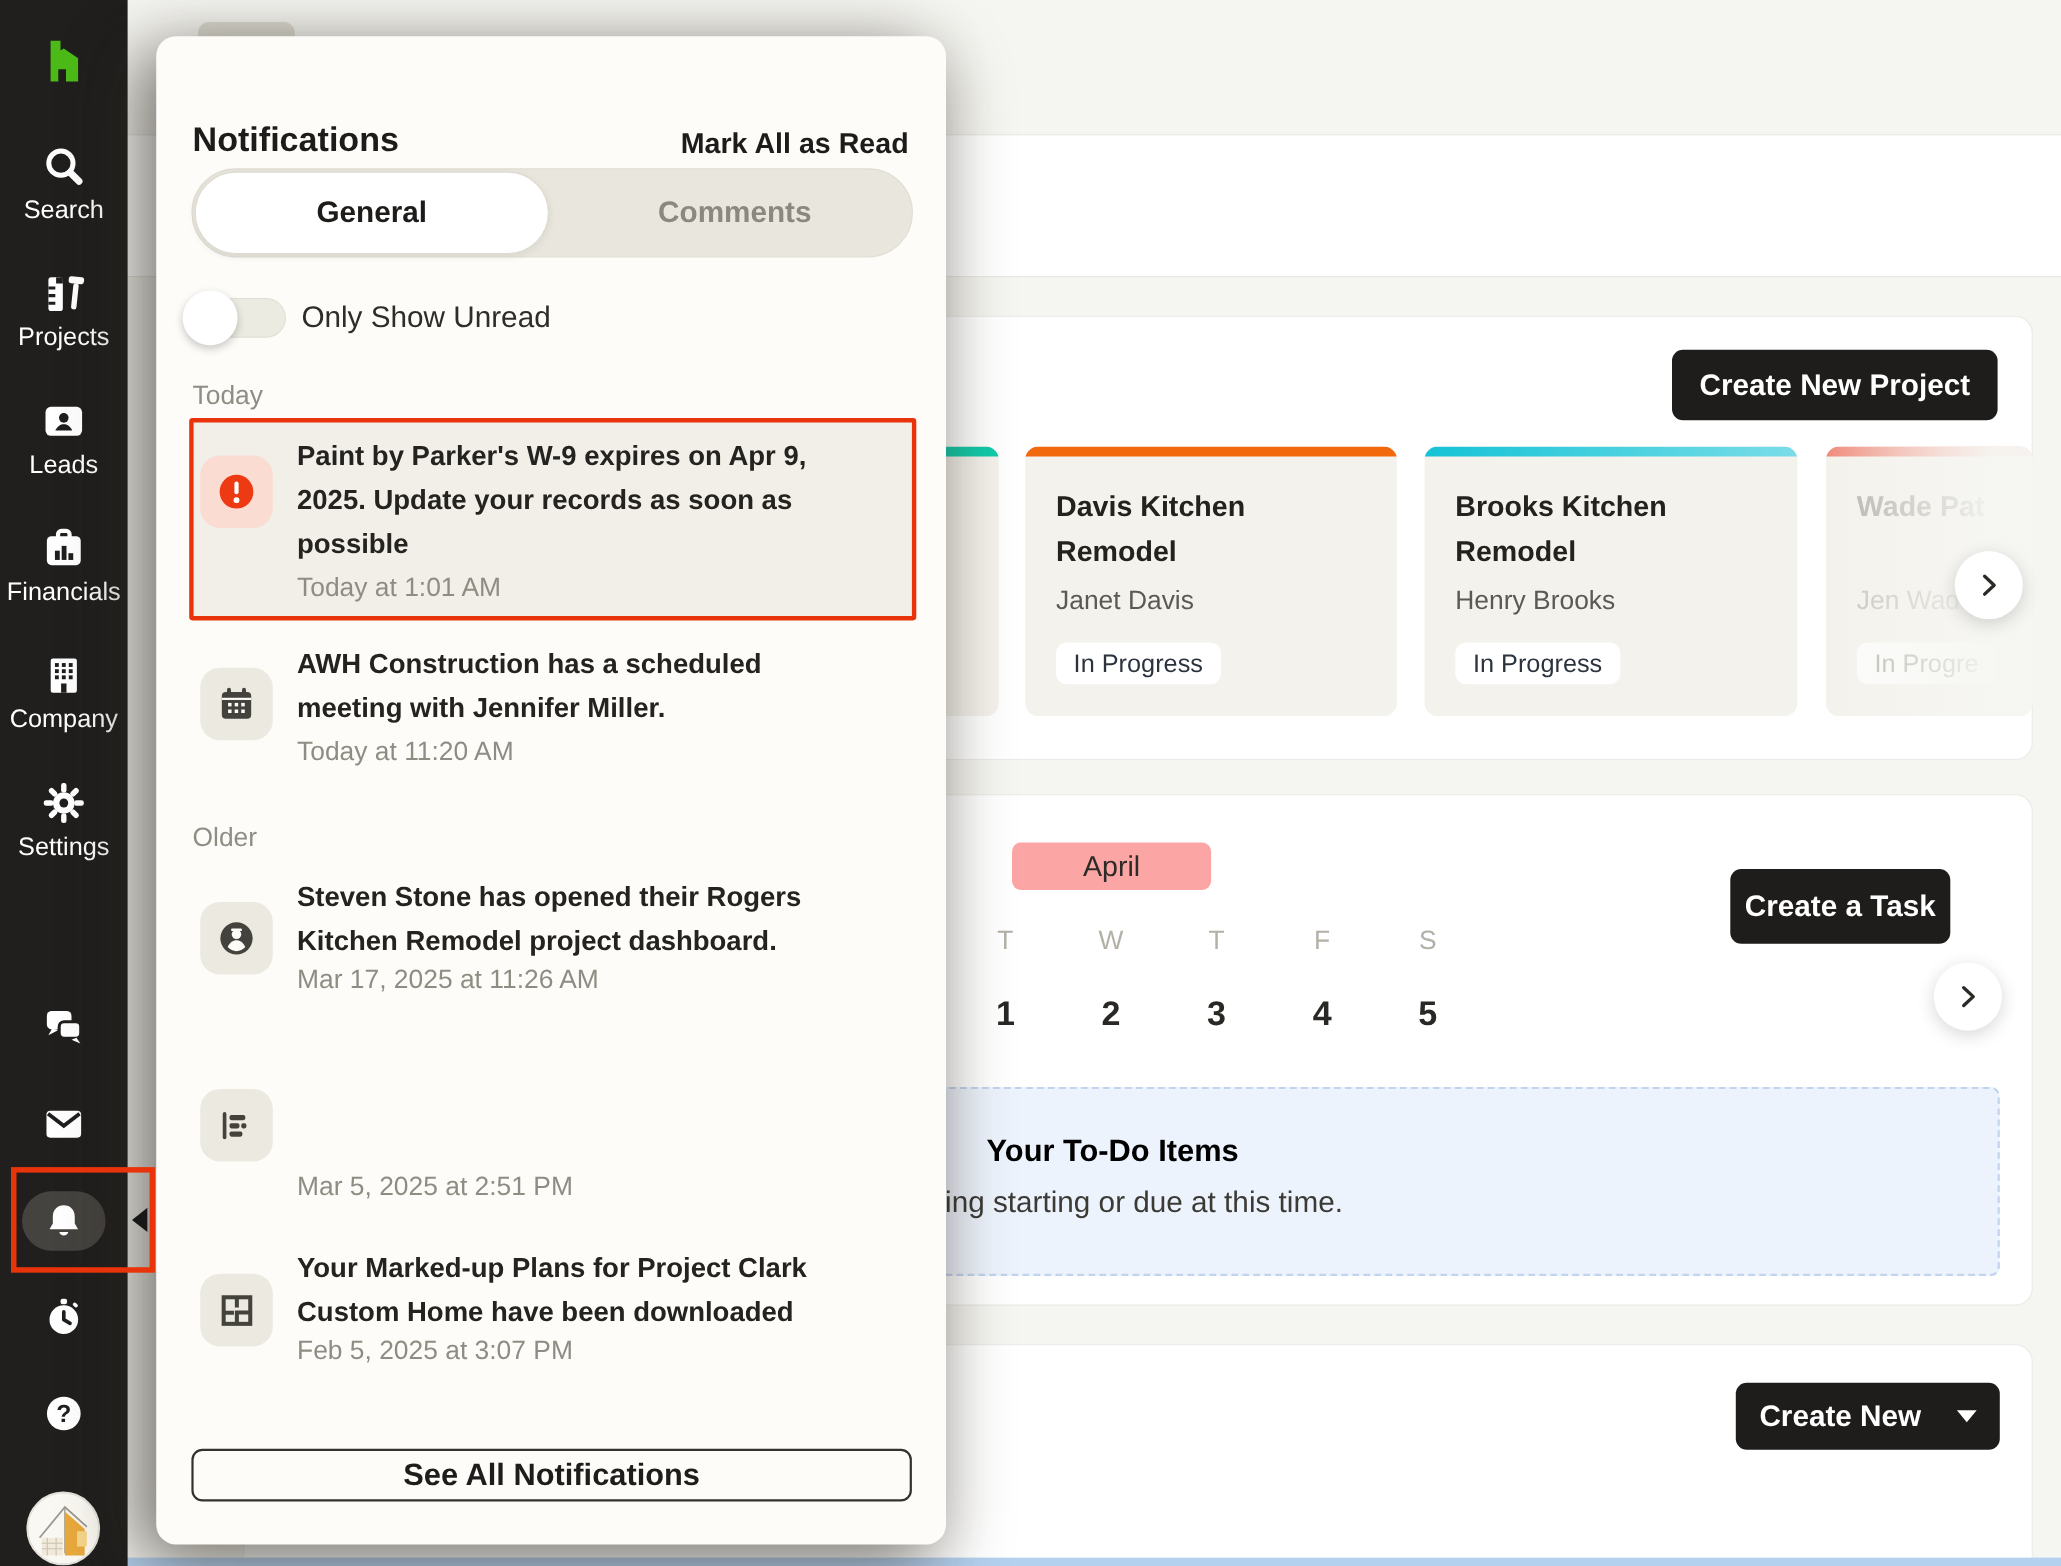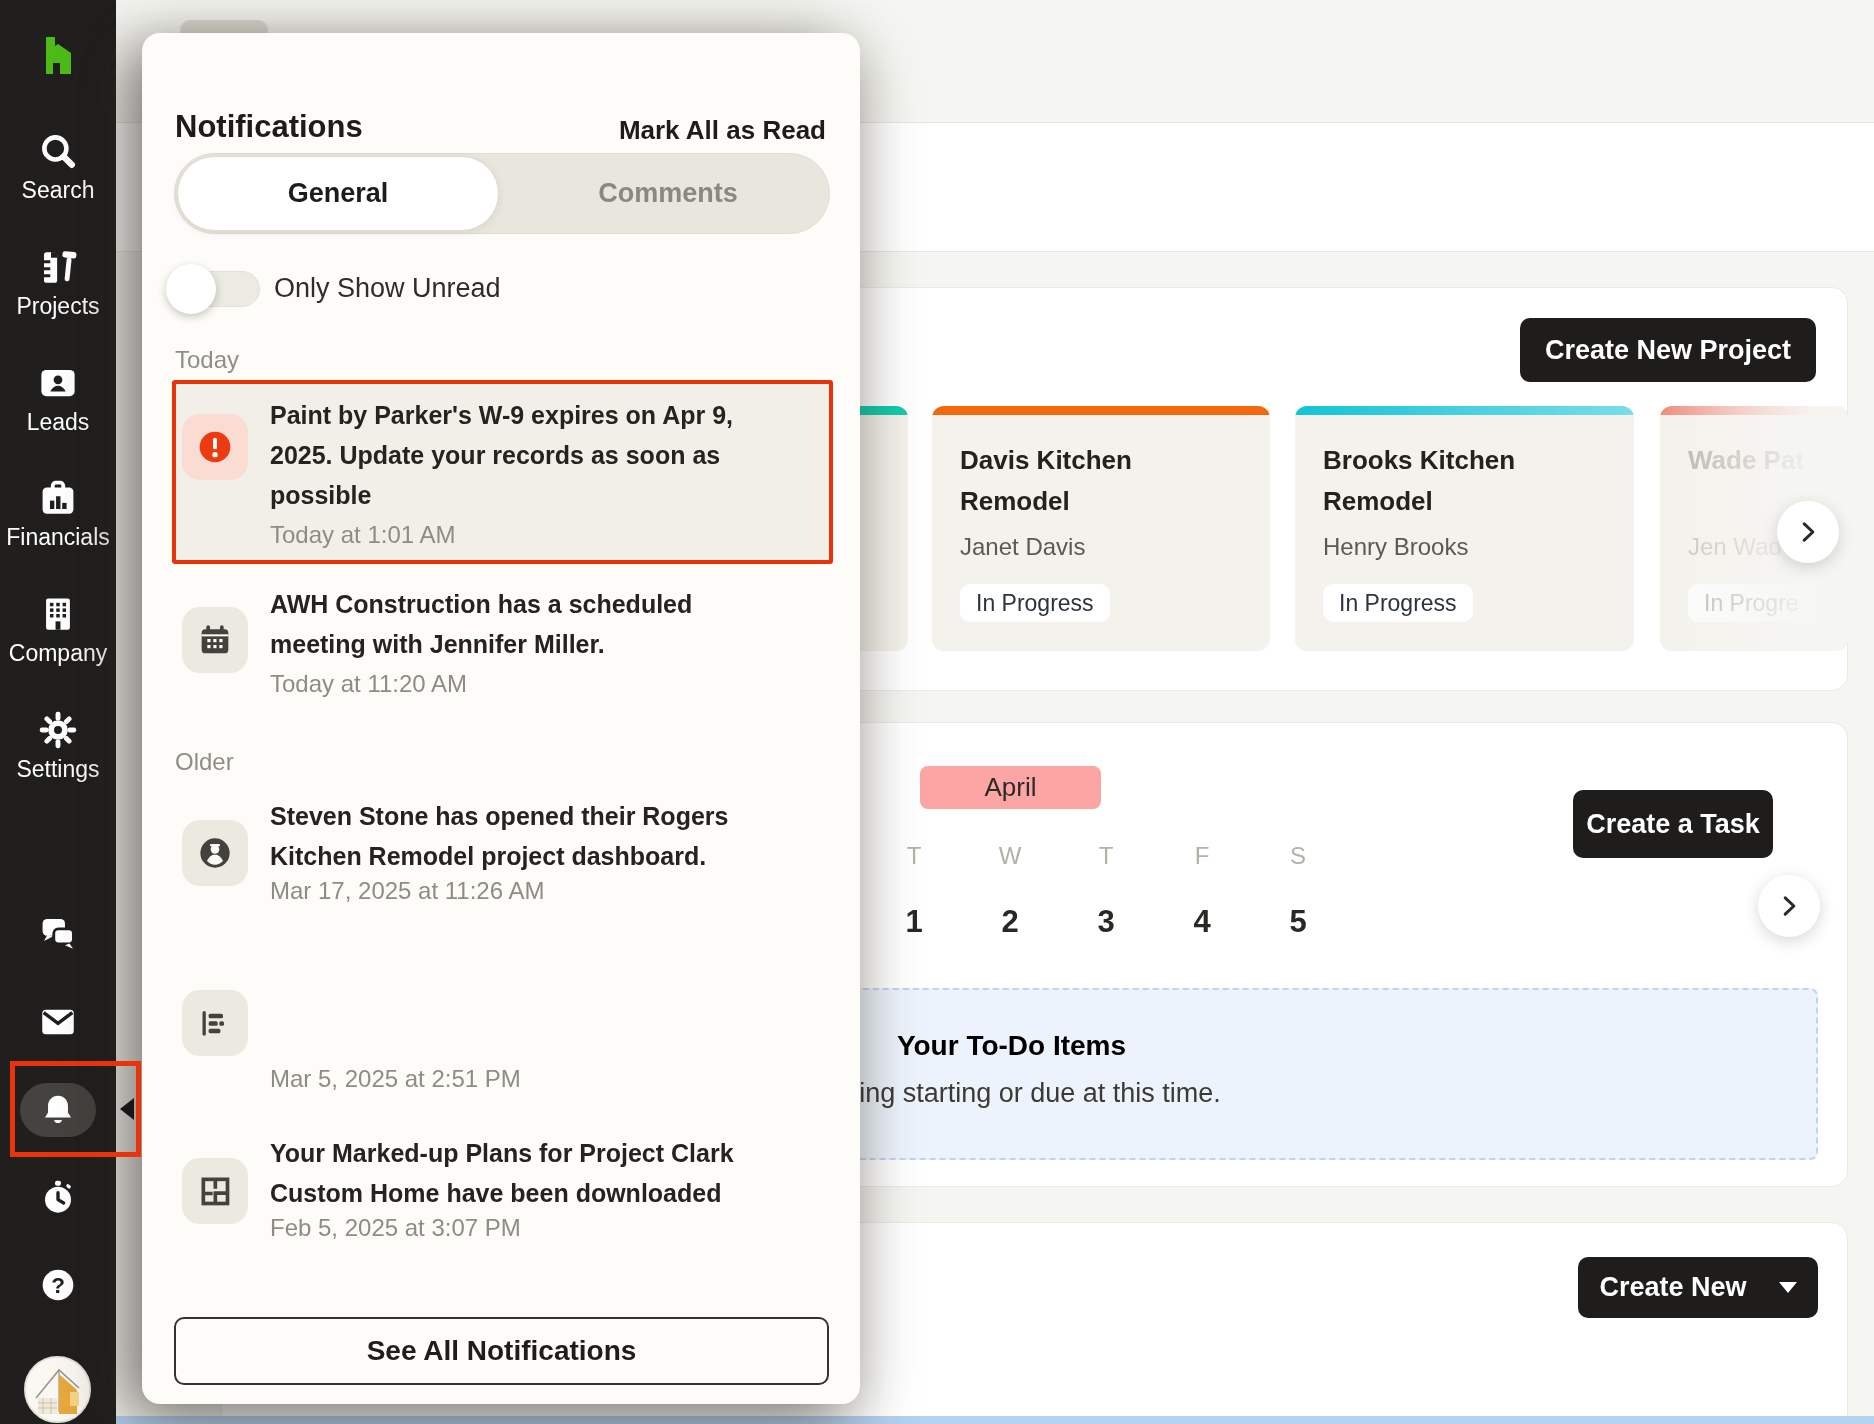--- a/index.html
+++ b/index.html
@@ -88,21 +88,21 @@
   .toggle-label { position:absolute; left:132px; top:240px; font-size:27px; color:#2e2d2a; }
   .section-label { position:absolute; left:33px; font-size:24px; font-weight:500; color:#908e84; }
   .notif-row-bg { position:absolute; left:30px; top:347px; width:661px; height:184px;
     background:#f1efe7; border:4px solid #e9340b; border-radius:3px; }
   .notif-icon { position:absolute; left:40px; width:66px; height:66px; border-radius:18px;
     background:#ebe9e0; display:flex; align-items:center; justify-content:center; }
   .notif-icon.alert { background:#fadcd3; }
   .notif-title { position:absolute; left:128px; font-size:25px; font-weight:700; line-height:40px;
     color:#24231f; white-space:pre-line; cursor:pointer; }
   .notif-time { position:absolute; left:128px; font-size:24px; color:#8f8d83; }
-  .see-all { position:absolute; left:32px; top:1284px; width:655px; height:68px; background:#fdfcf9;
+  .see-all { position:absolute; left:32px; top:1284px; width:655px; height:48px; background:#fdfcf9;
     border:2px solid #33322f; border-radius:10px; font-family:inherit; font-size:28px; font-weight:700;
     color:#1e1d1b; cursor:pointer; }
   
   .red-box-bell { position:absolute; left:10px; top:1061px; width:131px; height:96px;
     border:5px solid #e9340b; z-index:30; pointer-events:none; }
   .panel-arrow { position:absolute; left:120px; top:1098px; width:0; height:0; z-index:11;
     border-top:11px solid transparent; border-bottom:11px solid transparent; border-right:14px solid #171717; }
 </style>
 </head>
 <body>

